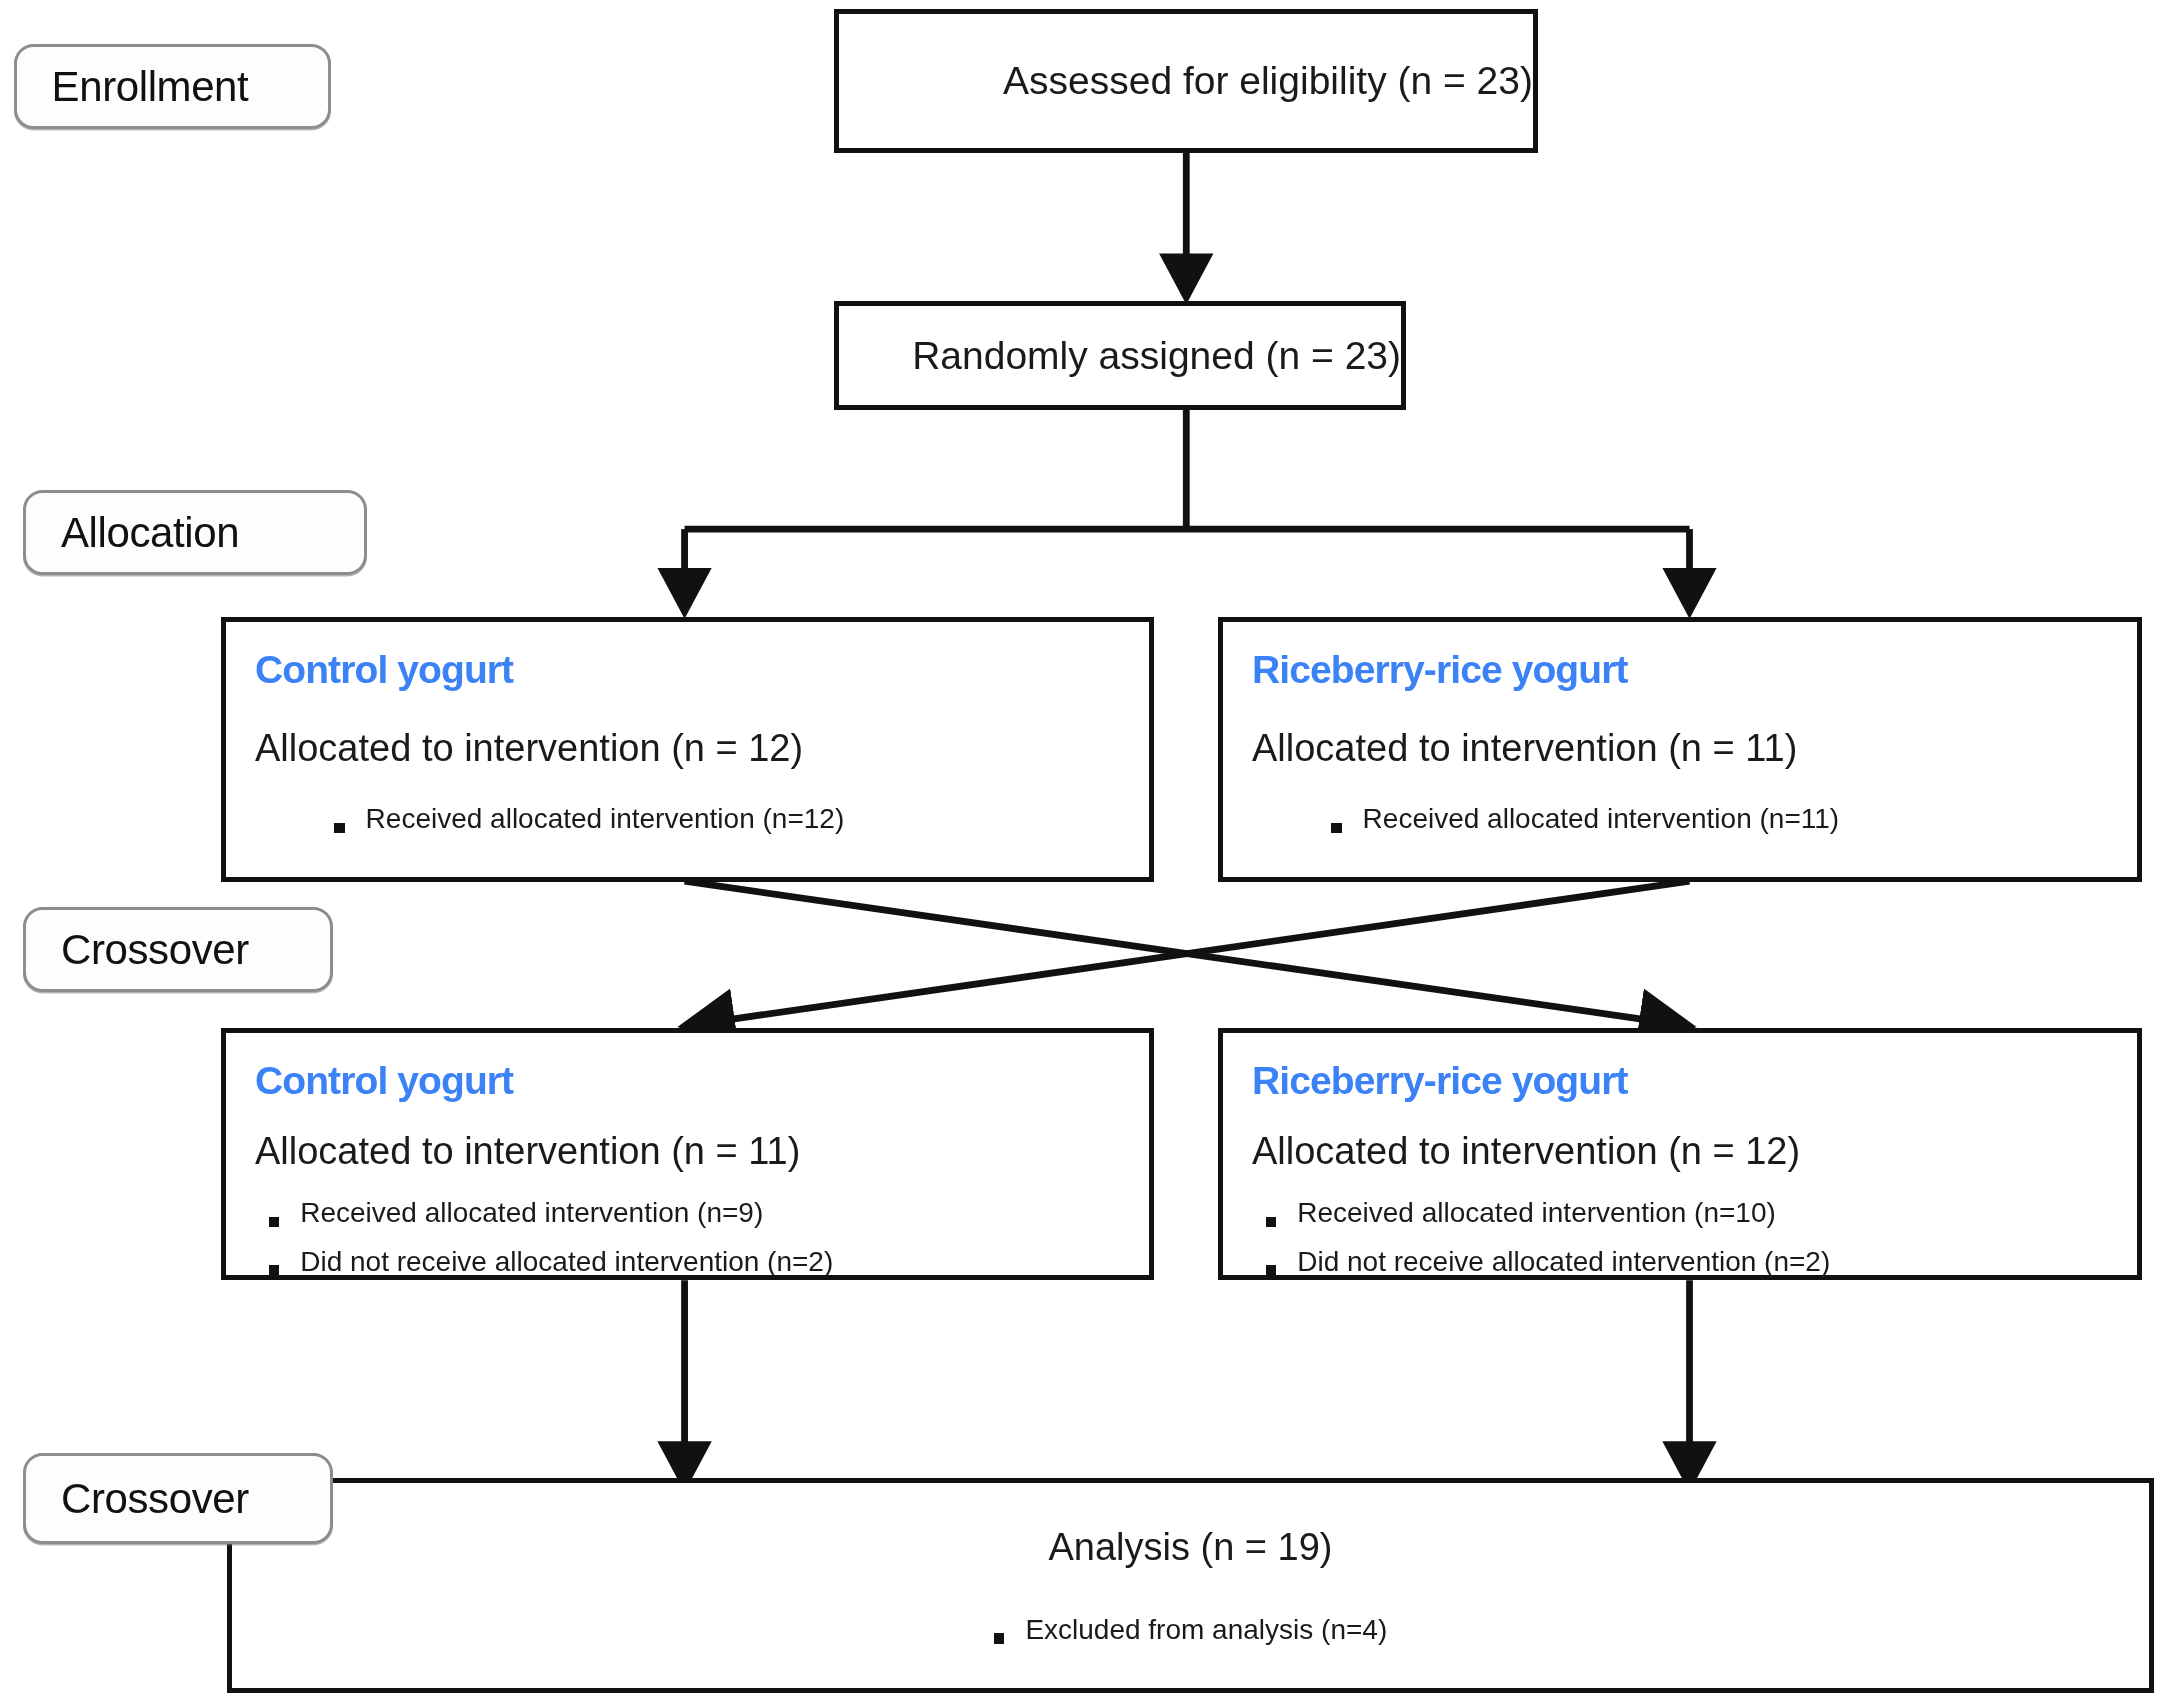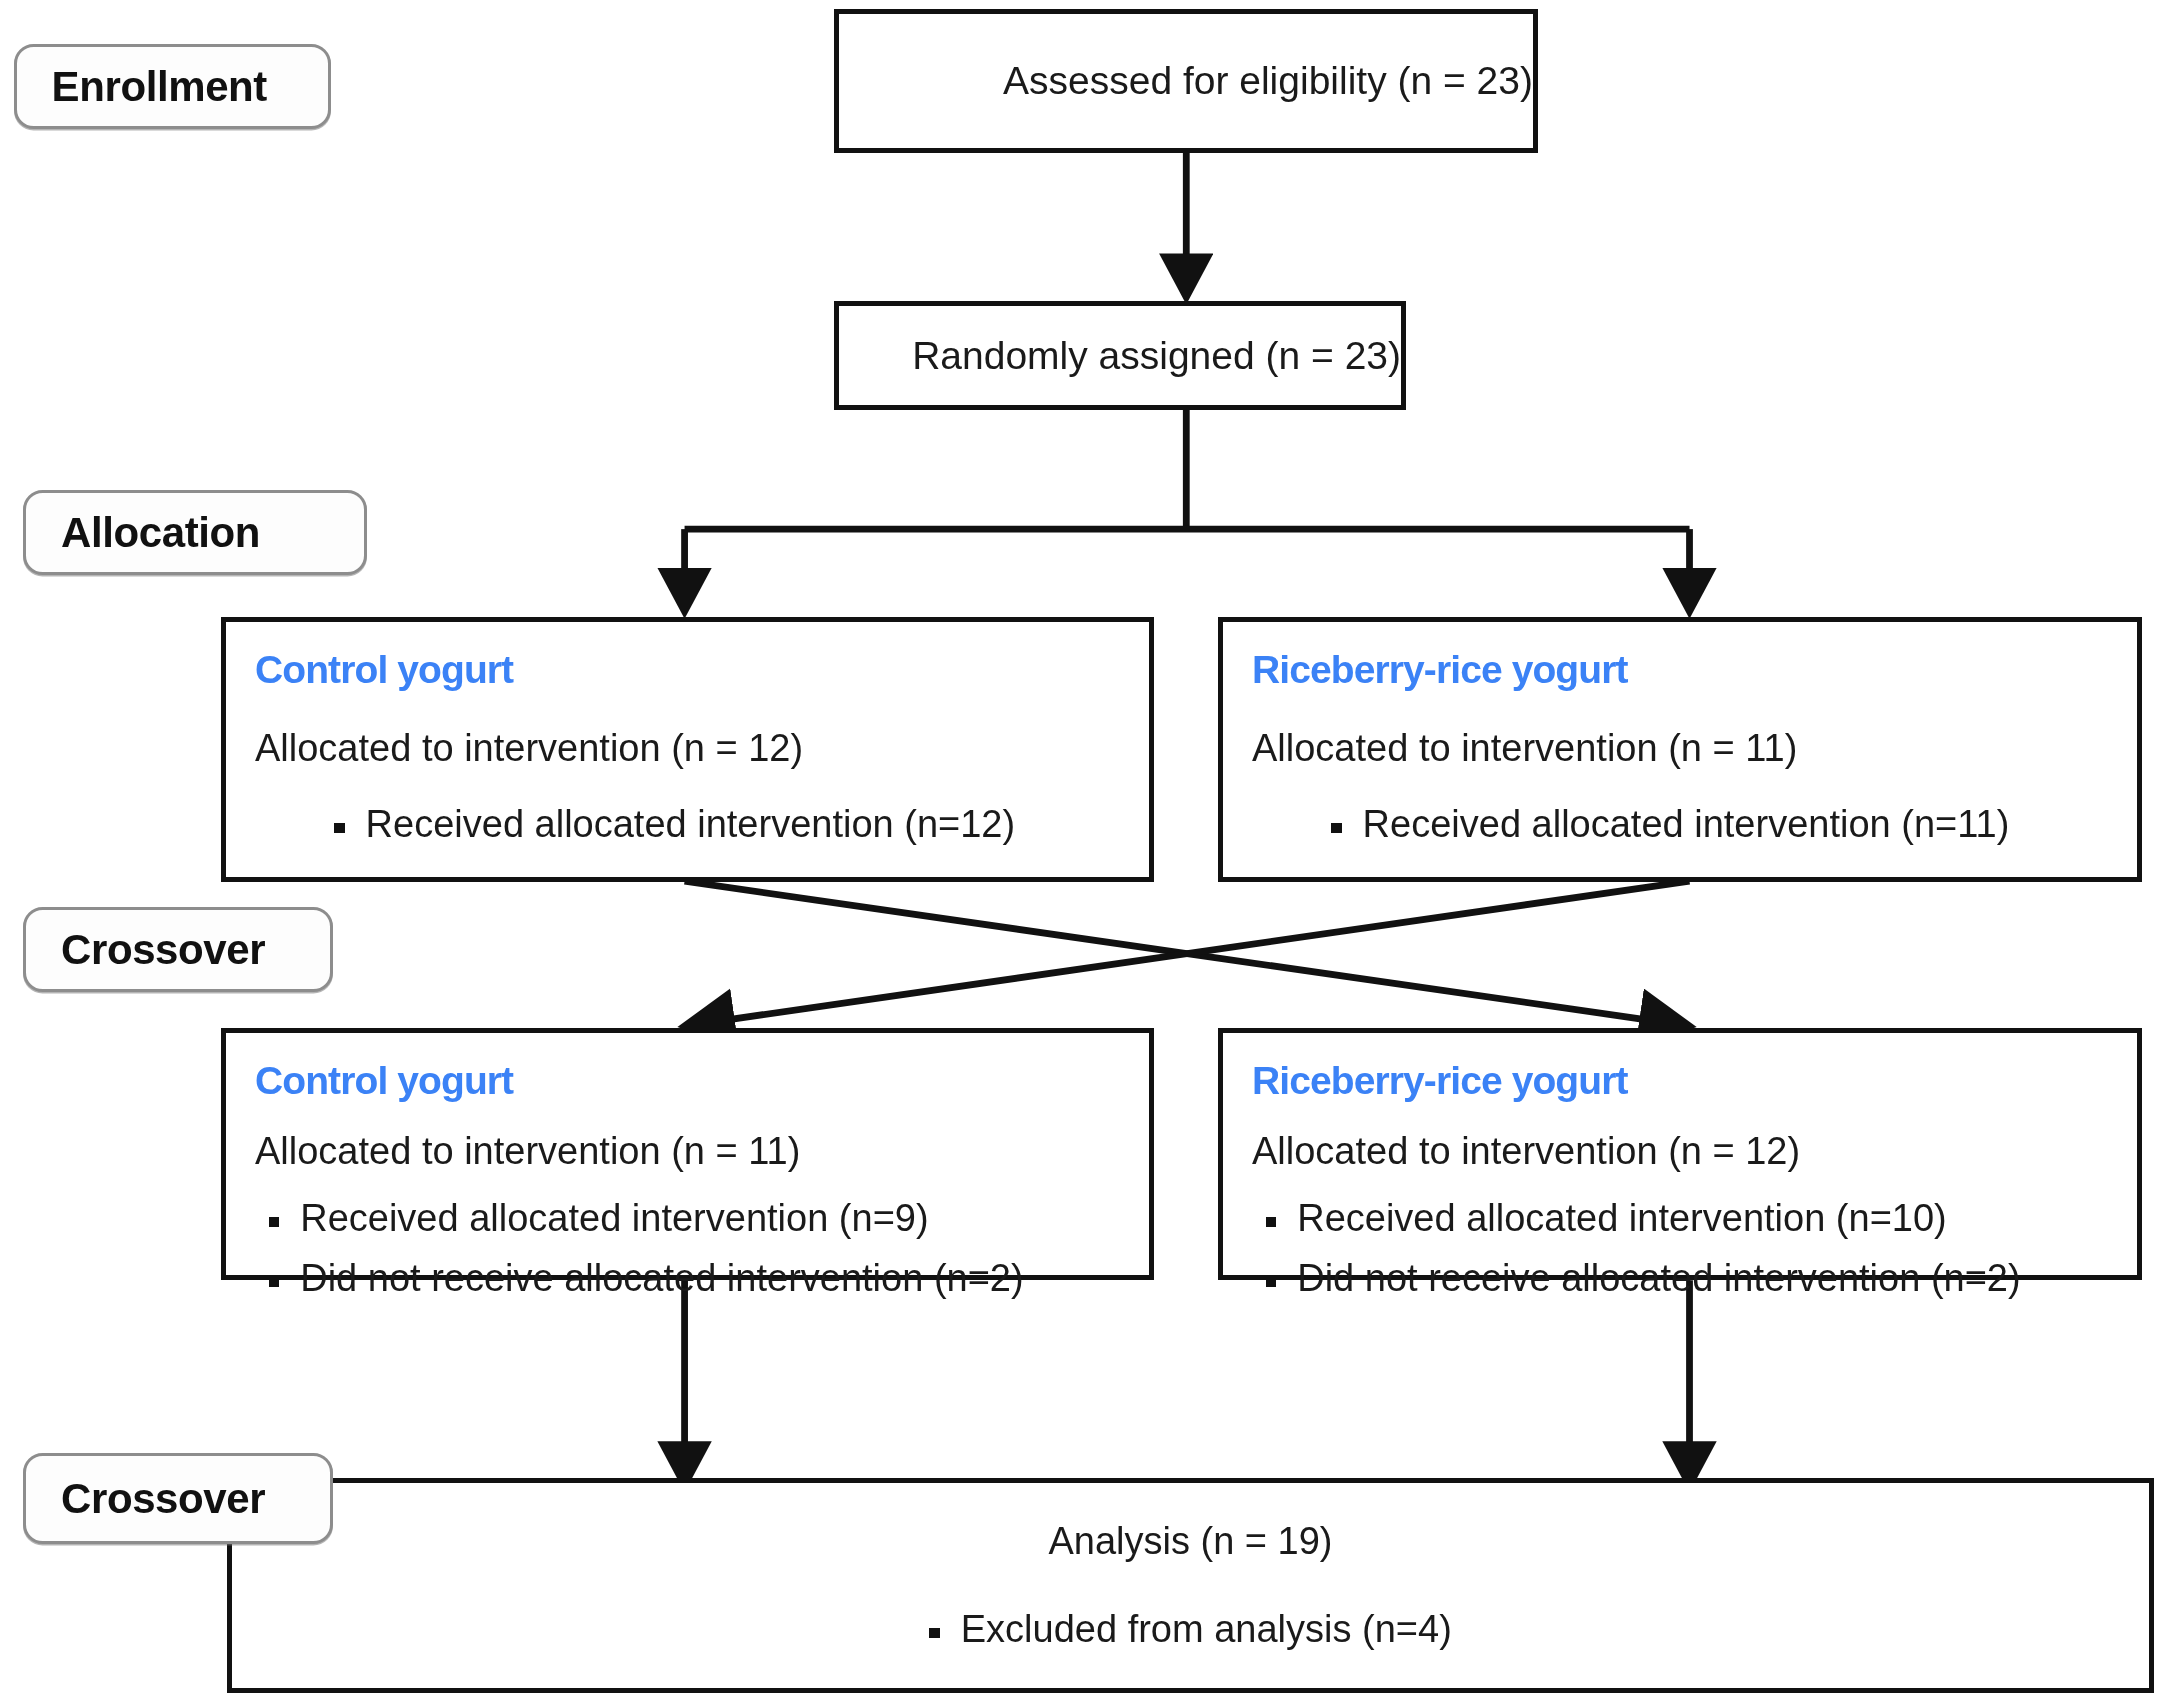--- a/index.html
+++ b/index.html
@@ -22,21 +22,21 @@
     box-sizing:border-box;
     background:#fdfdfd;
     border:3px solid #8d8d8d;
     border-radius:19.6px;
     display:flex;
     align-items:center;
     z-index:30;
     box-shadow:0 1.5px 0 0 rgba(120,120,120,0.55);
   }
   .stage-pill span{
-    font-weight:bold;
+    font-weight:normal;
     font-size:42px;
     letter-spacing:-0.4px;
     padding-left:35px;
     color:#111111;
     white-space:nowrap;
   }
   
   .flow-box{
     position:absolute;
     box-sizing:border-box;
@@ -64,21 +64,21 @@
     white-space:nowrap;
   }
   .sub{
     font-size:38px;
     color:#1a1a1a;
     white-space:nowrap;
   }
   .bullet-row{
     display:flex;
     align-items:flex-start;
-    font-size:38px;
+    font-size:28px;
     color:#1a1a1a;
     white-space:nowrap;
   }
   .bullet-sq{
     display:inline-block;
     width:10.6px;height:10.6px;
     background:#111111;
     margin-top:19.6px;
     margin-right:21px;
     flex:0 0 auto;

